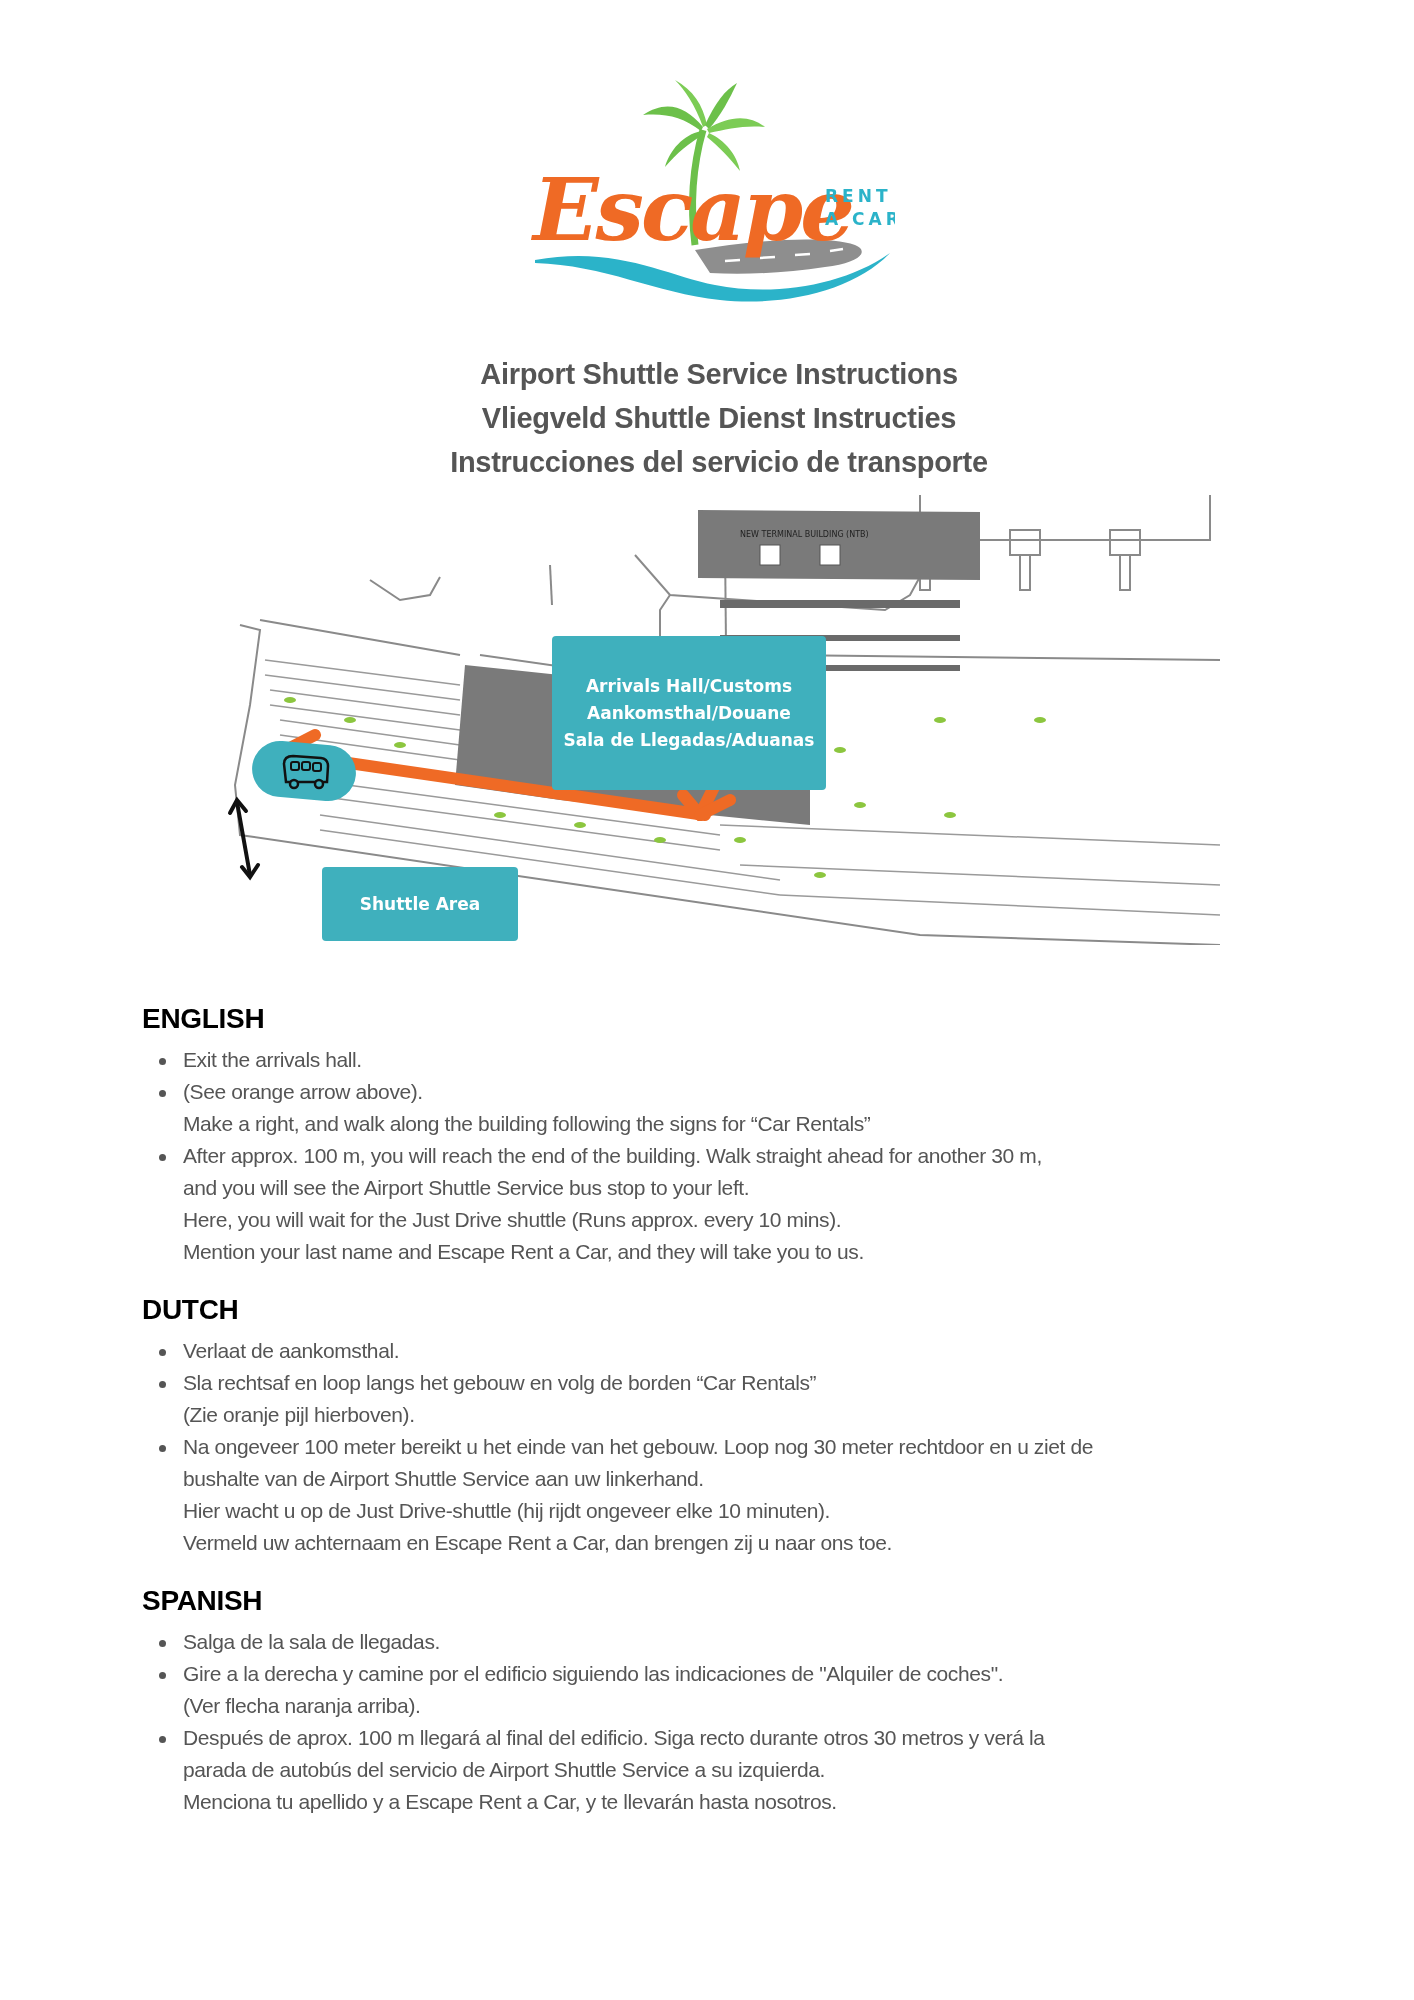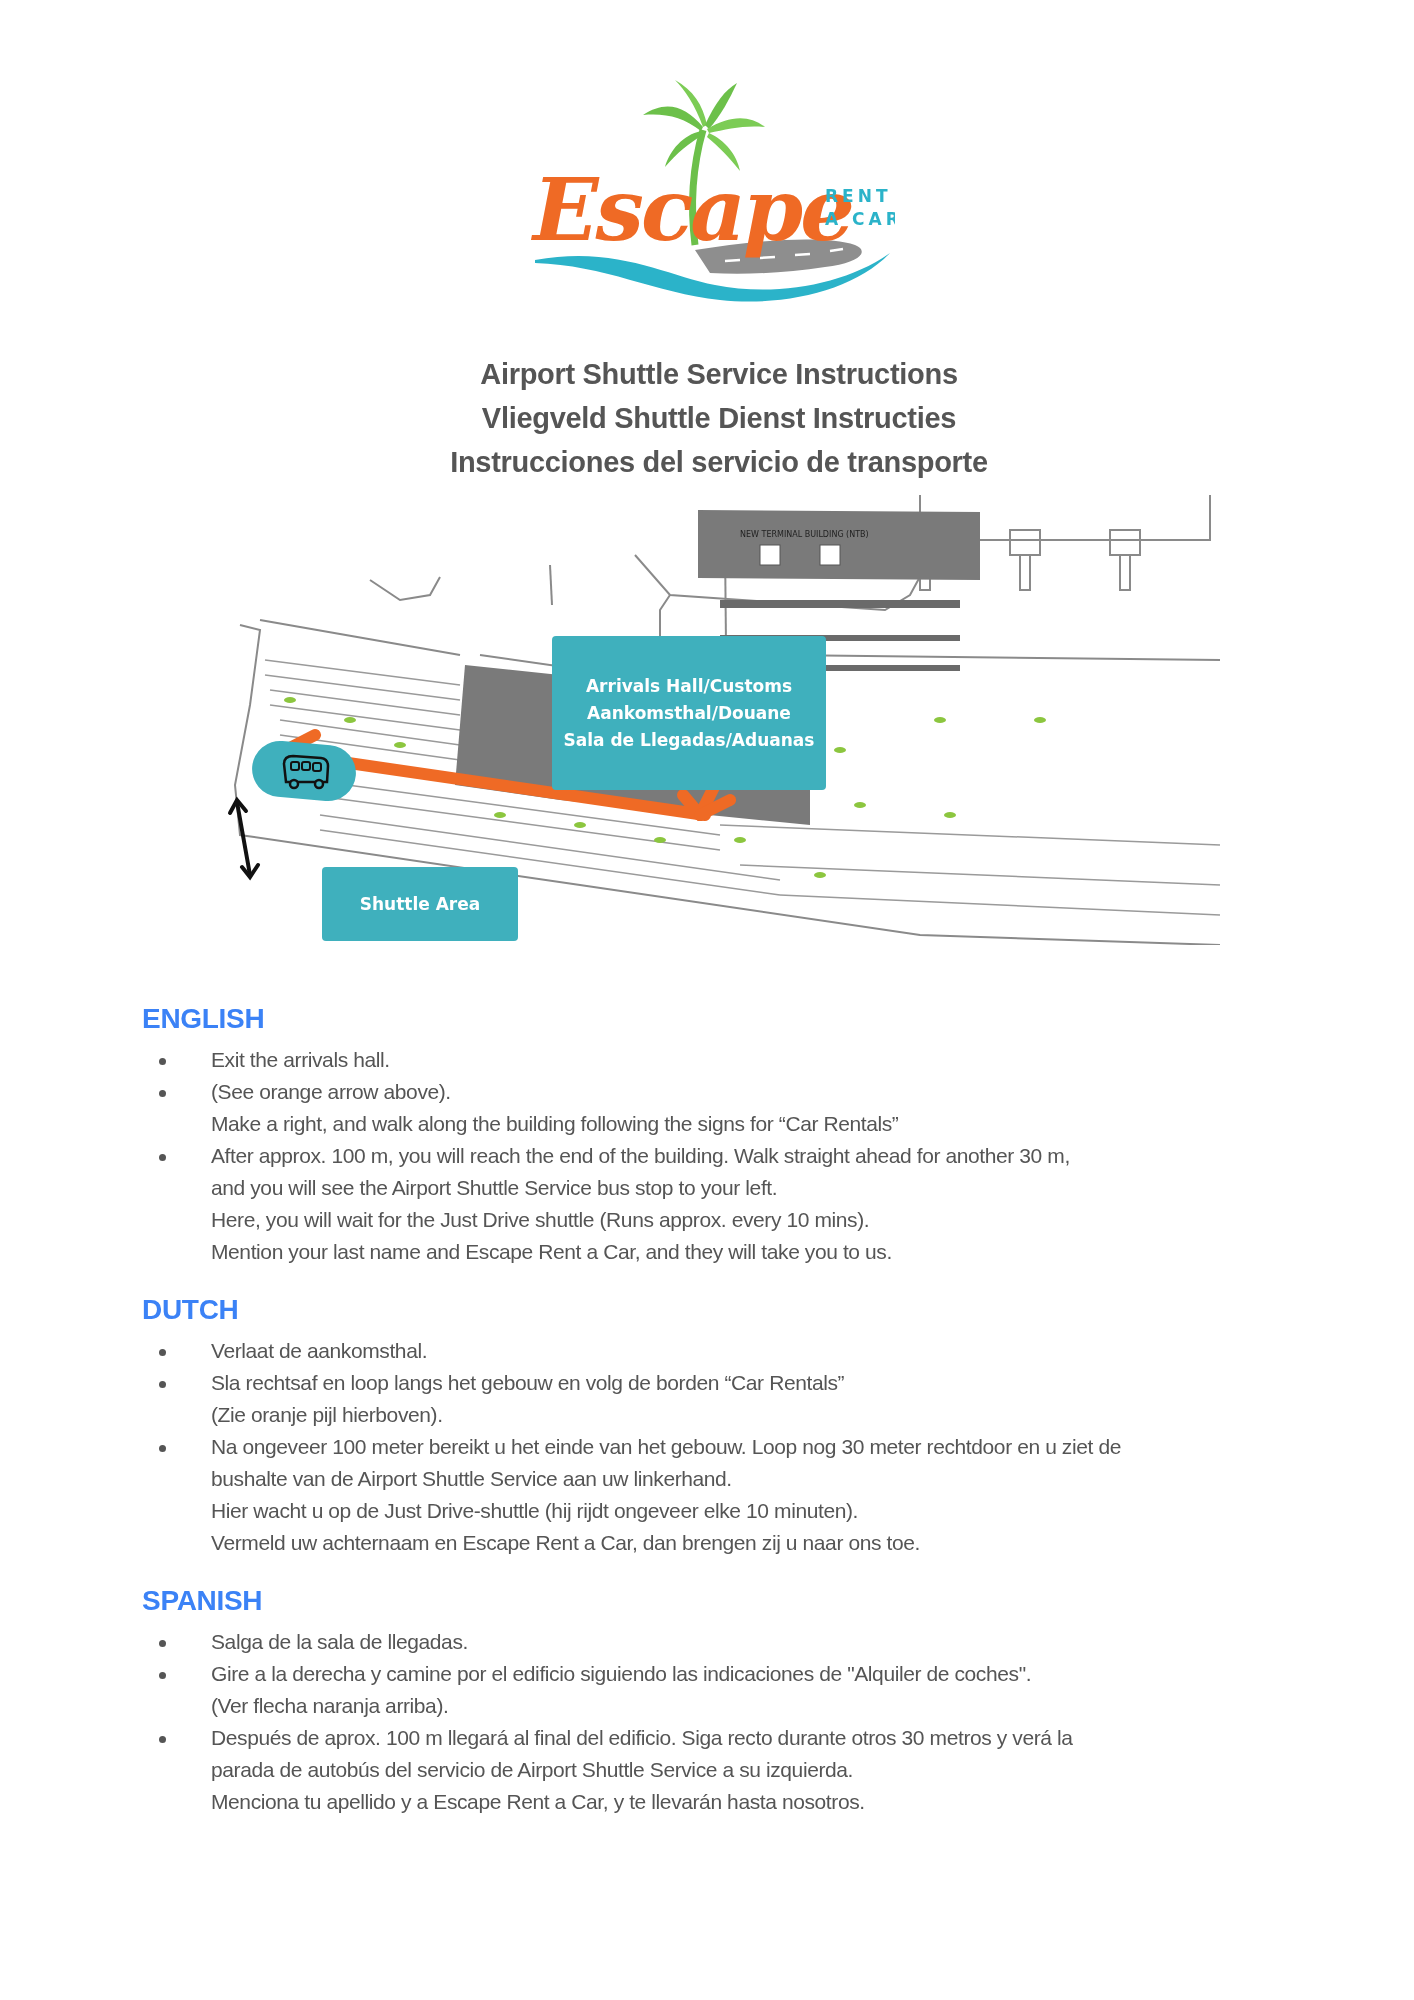--- a/index.html
+++ b/index.html
@@ -13,25 +13,25 @@
   .map { position: absolute; left: 220px; top: 495px; width: 1000px; height: 450px; }
 
   .callout { position: absolute; background: #3fb0bd; color: #ffffff; font-family: "DejaVu Sans", sans-serif; font-weight: bold; border-radius: 4px; text-align: center; display: flex; flex-direction: column; justify-content: center; align-items: center; }
   .callout-arrivals { left: 552px; top: 636px; width: 274px; height: 154px; font-size: 17px; line-height: 27px; box-sizing: border-box; }
   .callout-shuttle { left: 322px; top: 867px; width: 196px; height: 74px; font-size: 17px; }
 
   .bus-pill { position: absolute; left: 252px; top: 743px; width: 104px; height: 56px; border-radius: 28px; background: #3fb0bd; transform: rotate(5deg); }
   .bus-icon { position: absolute; left: 281px; top: 752px; width: 50px; height: 40px; }
 
   .section { position: absolute; left: 142px; width: 1160px; color: #555555; }
-  .section h2 { margin: 0; font-family: "Liberation Sans", sans-serif; font-weight: bold; color: #3b82f6; font-size: 28px; line-height: 34px; letter-spacing: -0.3px; }
+  .section h2 { margin: 0; font-family: "Liberation Sans", sans-serif; font-weight: bold; color: #000000; font-size: 28px; line-height: 34px; letter-spacing: -0.3px; }
   .section ul { margin: 8px 0 0 0; padding: 0 0 0 41px; list-style: none; }
   .section li { position: relative; font-family: "Liberation Sans", sans-serif; font-size: 21px; line-height: 32px; letter-spacing: -0.4px; color: #555555; }
   .section li::before { content: ""; position: absolute; left: -24px; top: 14px; width: 7px; height: 7px; border-radius: 50%; background: #555555; }
-  .section li span { display: block; margin-left: 28px; }
+  .section li span { display: block; }
 
   .sec-en { top: 1002px; }
   .sec-nl { top: 1293px; }
   .sec-es { top: 1584px; }
 </style>
 </head>
 <body>
 
 <svg class="logo" viewBox="0 0 370 230">
 

